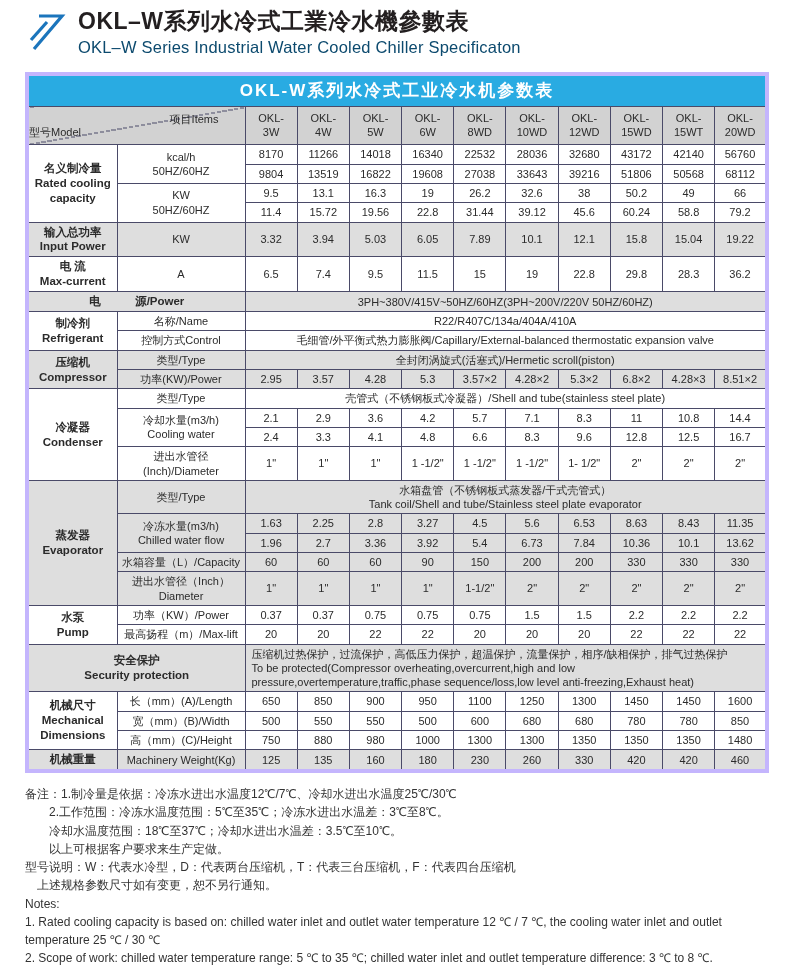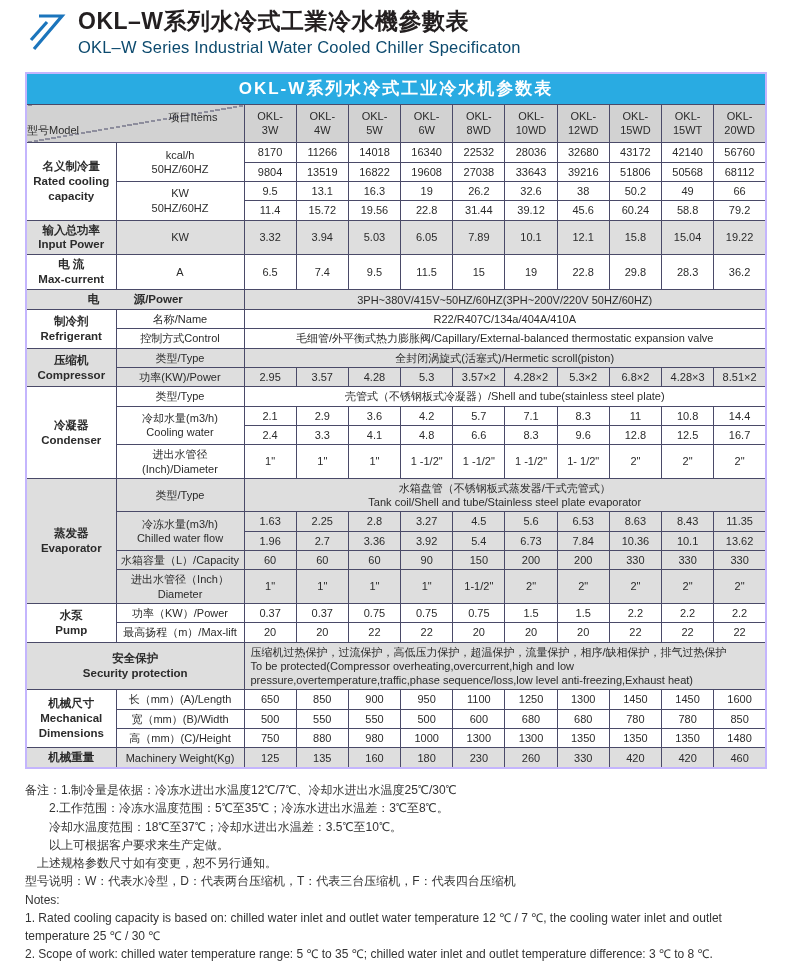--- a/index.html
+++ b/index.html
@@ -12,21 +12,21 @@
   .pre { white-space:pre-line; }
 
   
   .page-header { display:flex; align-items:flex-end; padding:8px 0 0 26px; }
   .logo { width:46px; height:48px; margin-right:6px; flex:0 0 auto; }
   .t1 { font-size:23px; font-weight:700; color:#231f20; letter-spacing:0.5px; line-height:1.2; }
   .t2 { font-size:16.5px; font-weight:500; color:#0c4a6e; letter-spacing:0.2px; line-height:1.25; margin-top:1px; }
 
   
   table.spec { border-collapse:collapse; table-layout:fixed; width:740px; margin:15px 0 0 25px;
-    border:2px solid #c4b5fd; }
+    border:4px solid #c4b5fd; }
   td { border:1px solid #4a4a68; text-align:center; vertical-align:middle;
        font-size:11px; line-height:1.3; padding:2px 1px; overflow:hidden; }
   td.cap { background:#29abe2; color:#ffffff; font-size:17px; font-weight:700;
            letter-spacing:2px; padding:4px 0; }
   td.corner { background:#d2d2d2; position:relative; height:38px; padding:0;
     background-image:linear-gradient(to bottom right, rgba(0,0,0,0) 49.5%, #4a4a68 49.5%, #4a4a68 50.5%, rgba(0,0,0,0) 50.5%);
   }
   .cm { position:absolute; left:0; bottom:5px; font-size:11px; }
   .ci { position:absolute; right:26px; top:5px; font-size:11px; }
   td.model { background:#d2d2d2; font-size:11px; line-height:1.25; }
@@ -419,22 +419,22 @@
       </tr>
     </tbody>
 </table>
 
 <div class="notes">
   <div id="notes-zh">
       <div class="nl">备注：1.制冷量是依据：冷冻水进出水温度12℃/7℃、冷却水进出水温度25℃/30℃</div>
       <div class="nl">　　2.工作范围：冷冻水温度范围：5℃至35℃；冷冻水进出水温差：3℃至8℃。</div>
       <div class="nl">　　冷却水温度范围：18℃至37℃；冷却水进出水温差：3.5℃至10℃。</div>
       <div class="nl">　　以上可根据客户要求来生产定做。</div>
+      <div class="nl">型号说明：W：代表水冷型，D：代表两台压缩机，T：代表三台压缩机，F：代表四台压缩机</div>
       <div class="nl">　上述规格参数尺寸如有变更，恕不另行通知。</div>
-      <div class="nl">型号说明：W：代表水冷型，D：代表两台压缩机，T：代表三台压缩机，F：代表四台压缩机</div>
     </div>
   <div id="notes-en">
       <div class="nl">Notes:</div>
       <div class="nl">1. Rated cooling capacity is based on: chilled water inlet and outlet water temperature 12 ℃ / 7 ℃, the cooling water inlet and outlet</div>
       <div class="nl">temperature 25 ℃ / 30 ℃</div>
       <div class="nl">2. Scope of work: chilled water temperature range: 5 ℃ to 35 ℃; chilled water inlet and outlet temperature difference: 3 ℃ to 8 ℃.</div>
       <div class="nl">   Cooling water temperature range: 18 ℃ to 37 ℃; cooling water inlet and outlet temperature difference: 3.5 ℃ to 10 ℃.</div>
     </div>
 </div>
 

